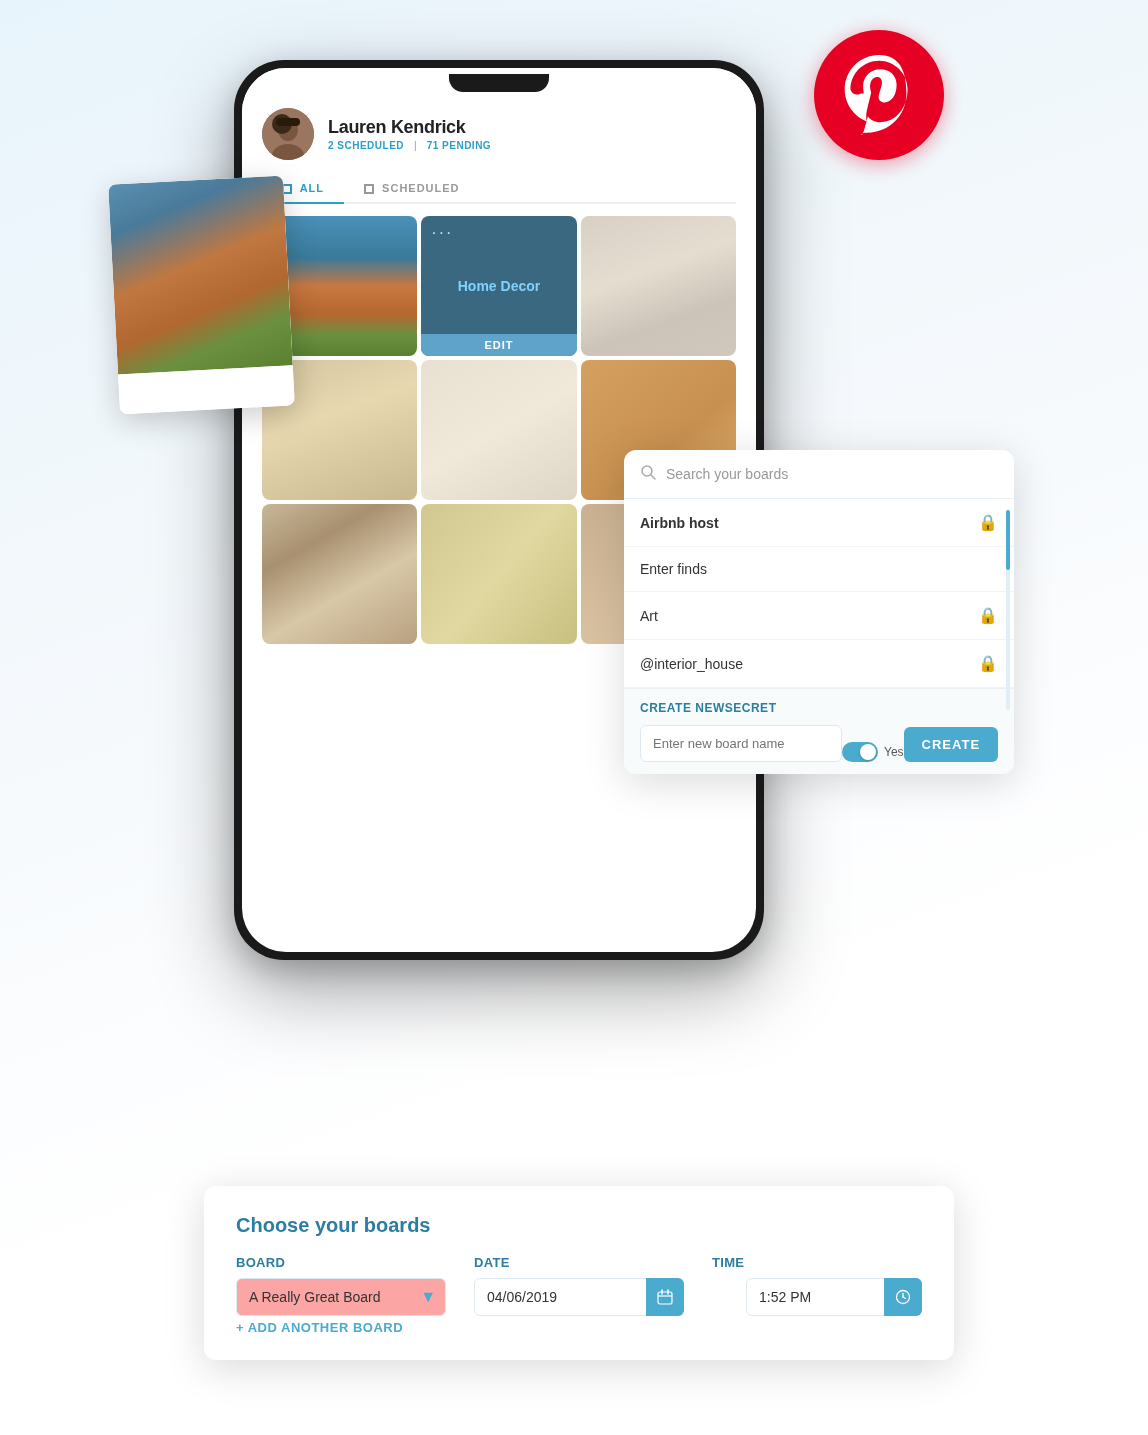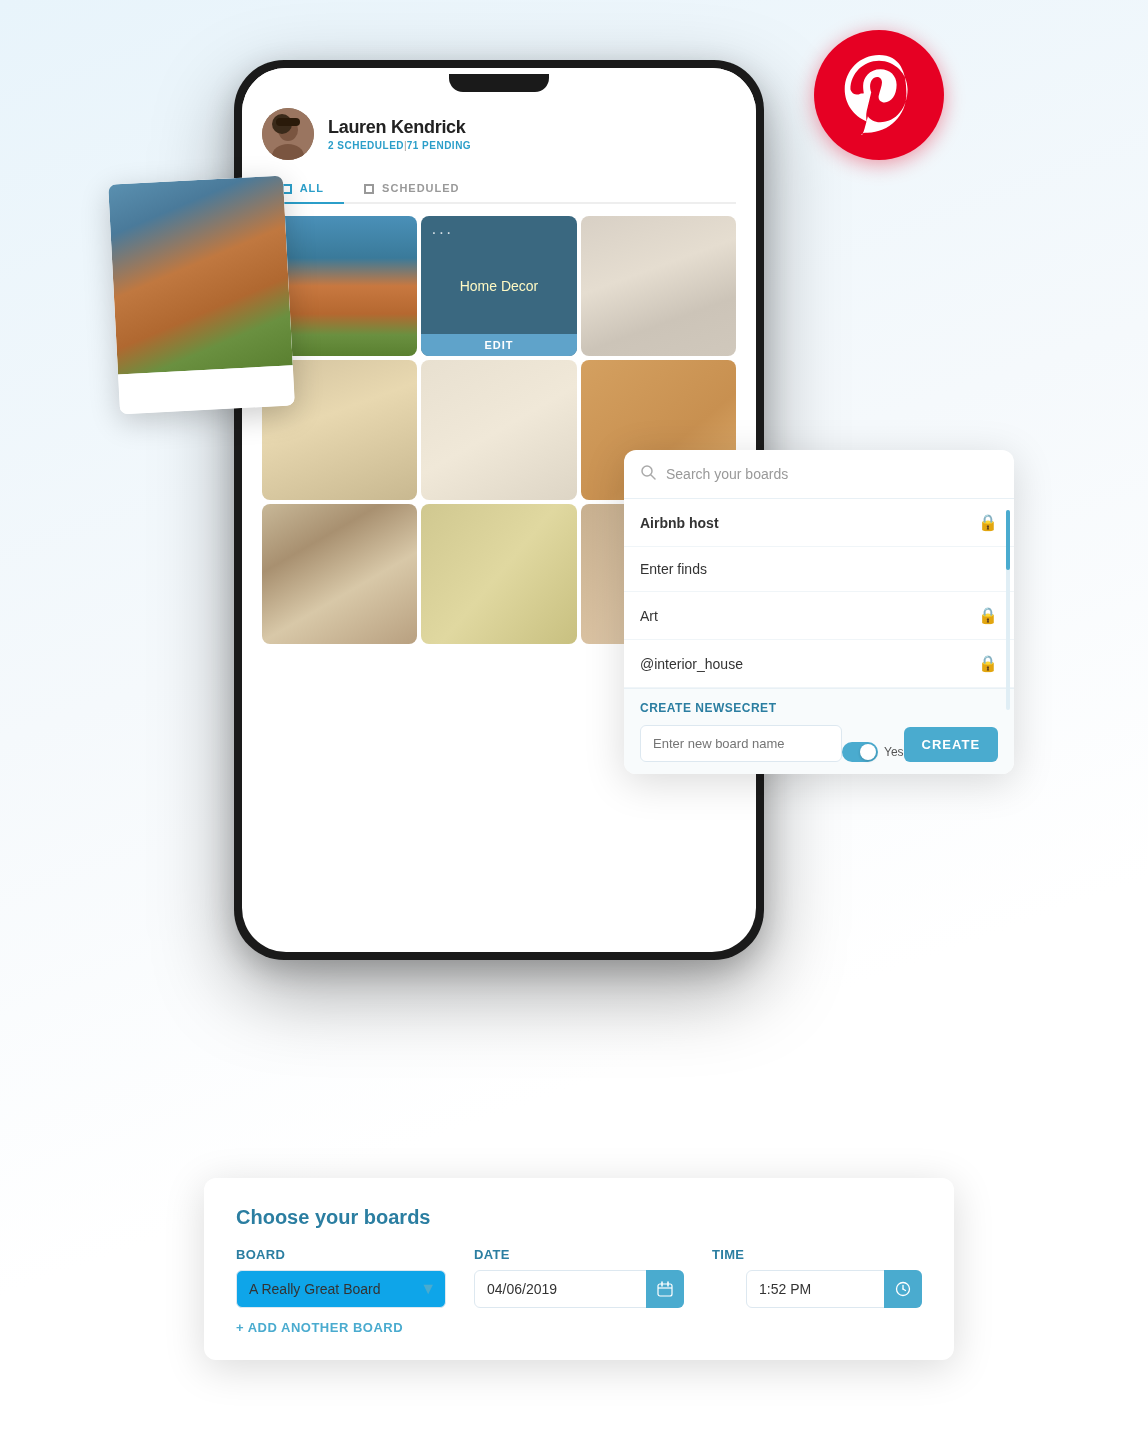--- a/index.html
+++ b/index.html
@@ -114,20 +114,21 @@
     .profile-avatar svg { width: 52px; height: 52px; }
     .profile-info {}
     .profile-name {
       font-size: 18px;
       font-weight: 700;
       color: #222;
       letter-spacing: -0.3px;
     }
     .profile-stats {
       display: flex;
+      gap: 10px;
       margin-top: 2px;
     }
     .stat-badge {
       font-size: 10px;
       font-weight: 600;
       color: #2b9ec9;
       text-transform: uppercase;
       letter-spacing: 0.5px;
     }
     .stat-sep {
@@ -190,23 +191,23 @@
       flex-direction: column;
     }
     .img-2-dots {
       position: absolute;
       top: 8px; left: 10px;
       color: rgba(255,255,255,0.8);
       font-size: 16px;
       letter-spacing: 2px;
     }
     .img-2-label {
-      color: #fef9c3;
+      color: #7dd3fc;
       font-size: 14px;
-      font-weight: 400;
+      font-weight: 700;
       text-align: center;
     }
     .img-2-edit {
       position: absolute;
       bottom: 0; left: 0; right: 0;
       background: rgba(100,170,210,0.9);
       color: #fff;
       text-align: center;
       font-size: 11px;
       font-weight: 700;
@@ -419,21 +420,21 @@
     .board-select-wrapper {
       position: relative;
     }
     .board-select {
       width: 100%;
       padding: 10px 36px 10px 12px;
       border: 1px solid #dde8f0;
       border-radius: 6px;
       font-size: 14px;
       color: #333;
-      background: #0ea5e9;
+      background: #fca5a5;
       appearance: none;
       cursor: pointer;
     }
     .select-chevron {
       position: absolute;
       right: 10px;
       top: 50%;
       transform: translateY(-50%);
       color: #4aabcf;
       pointer-events: none;
@@ -486,21 +487,21 @@
       width: 38px;
       background: #4aabcf;
       border-radius: 0 6px 6px 0;
       display: flex;
       align-items: center;
       justify-content: center;
       cursor: pointer;
     }
     .add-board-link {
       display: inline-block;
-      margin-top: 12px;
+      margin-top: 4px;
       font-size: 13px;
       font-weight: 700;
       color: #4aabcf;
       text-transform: uppercase;
       letter-spacing: 0.5px;
       cursor: pointer;
       text-decoration: none;
     }
 
     

